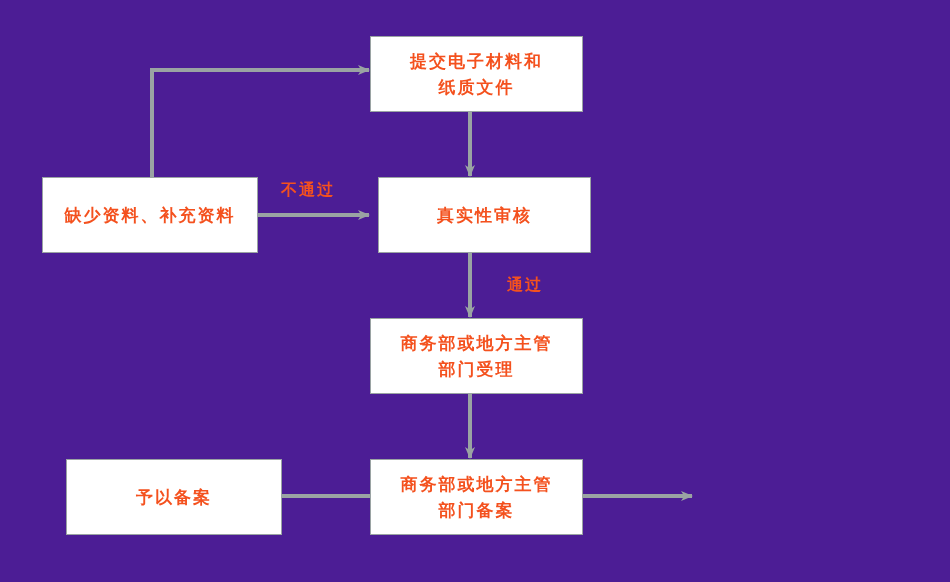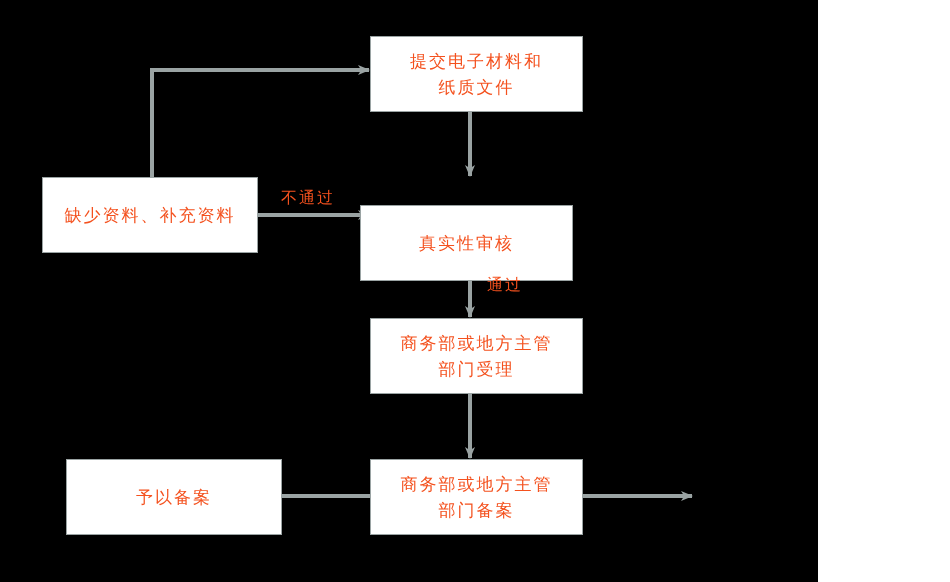--- a/index.html
+++ b/index.html
@@ -5,24 +5,25 @@
   html, body {
     margin: 0;
     padding: 0;
     background: #ffffff;
   }
   body {
     font-family: "DejaVu Sans", "Liberation Sans", sans-serif;
   }
   #canvas {
     position: relative;
-    width: 818px;
+    width: 950px;
     height: 582px;
-    background: #000000;
+    background: #4c1d95;
     overflow: hidden;
+    font-weight: bold;
   }
   #flow-svg {
     position: absolute;
     left: 0;
     top: 0;
     width: 950px;
     height: 582px;
   }
   .node {
     position: absolute;
@@ -74,28 +75,28 @@
     <line x1="370" y1="496" x2="259" y2="496" stroke="#9aa3a3" stroke-width="4" marker-end="url(#arrowhead)"></line>
 
     <line x1="583" y1="496" x2="692" y2="496" stroke="#9aa3a3" stroke-width="4" marker-end="url(#arrowhead)"></line>
   </svg>
 
   <div class="node" style="left:370px; top:36px; width:213px; height:76px;">提交电子材料和
 纸质文件</div>
 
   <div class="node" style="left:42px; top:177px; width:216px; height:76px;text-align:center;">缺少资料、补充资料</div>
 
-  <div class="node" style="left:360px; top:177px; width:213px; height:76px;margin-top:28px;">真实性审核</div>
+  <div class="node" style="left:378px; top:177px; width:213px; height:76px;">真实性审核</div>
 
   <div class="node" style="left:370px; top:318px; width:213px; height:76px;">商务部或地方主管
 部门受理</div>
 
   <div class="node" style="left:370px; top:459px; width:213px; height:76px;">商务部或地方主管
 部门备案</div>
 
   <div class="node" style="left:42px; top:459px; width:216px; height:76px;margin-left:24px;">予以备案</div>
 
 
-  <div class="edge-label" style="left:281px; top:188px;">不通过</div>
+  <div class="edge-label" style="left:281px; top:180px;">不通过</div>
 
-  <div class="edge-label" style="left:487px; top:275px;text-align:right;">通过</div>
+  <div class="edge-label" style="left:507px; top:275px;text-align:right;">通过</div>
 
 </div>
 
 </body></html>

